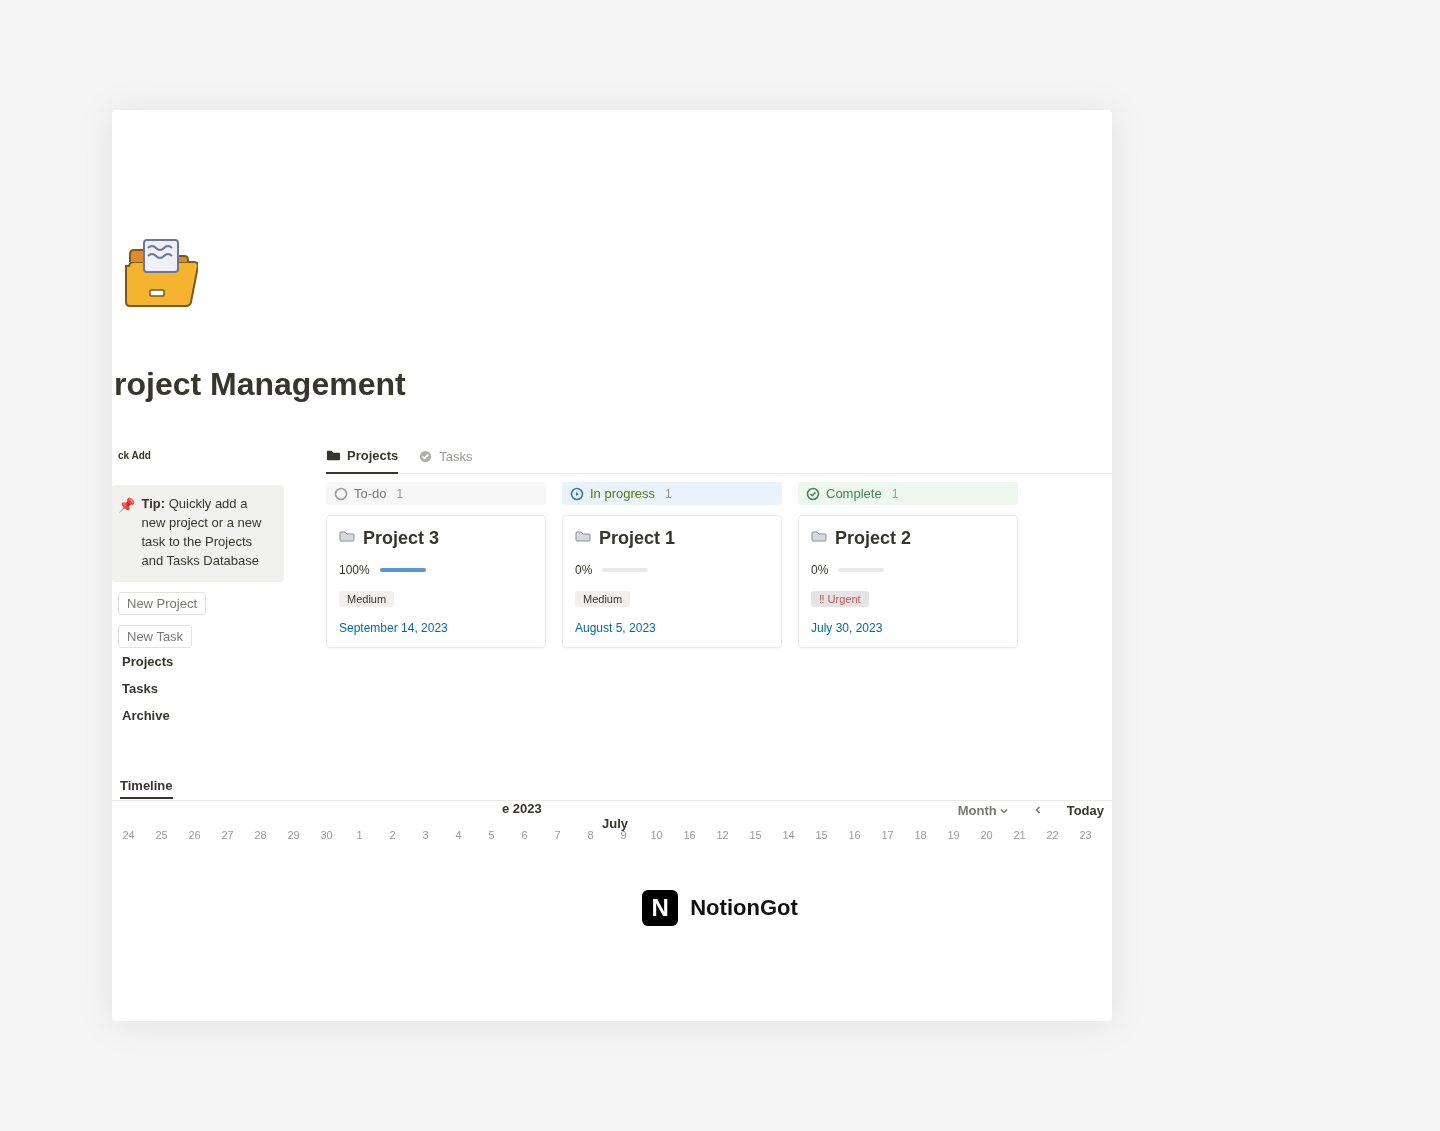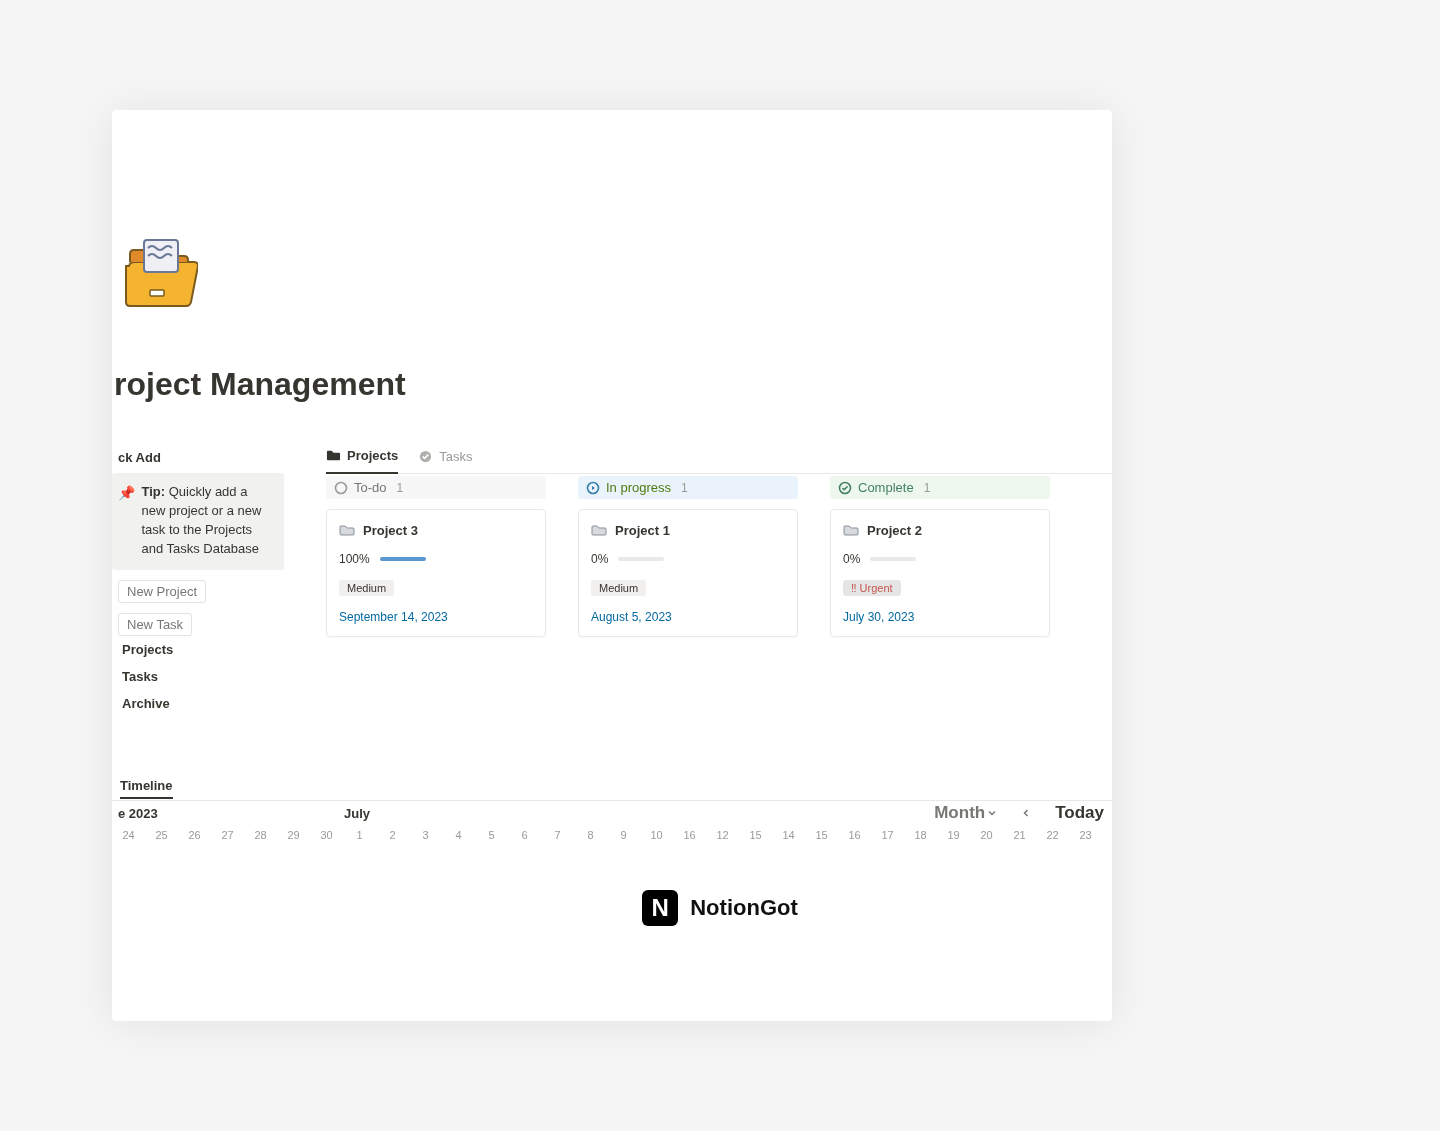--- a/index.html
+++ b/index.html
@@ -44,24 +44,24 @@
   color: #37352f;
   white-space: nowrap;
 }
 .sidebar {
   position: absolute;
   left: 0;
   top: 334px;
   width: 172px;
 }
 .quick-add-label {
-  font-size: 13px;
-  font-weight: 600;
-  color: #37352f;
-  padding: 6px 0 8px 6px;
+  font-size: 10px;
+  font-weight: 600;
+  color: #37352f;
+  padding: 6px 0 24px 6px;
 }
 .tip-box {
   background: #f1f1ef;
   border-radius: 3px;
   padding: 10px 12px 12px 6px;
   font-size: 13px;
   line-height: 1.45;
   color: #37352f;
   display: flex;
   gap: 6px;
@@ -115,31 +115,32 @@
   border-top: 1px solid #e9e9e7;
 }
 .timeline-month-row {
   display: flex;
   align-items: center;
   height: 24px;
   font-size: 13px;
   font-weight: 600;
   color: #37352f;
   padding-left: 6px;
+  flex-direction: column;
 }
 .tm-june { width: 226px; }
 .tm-july { }
 .timeline-controls {
   position: absolute;
   right: 8px;
   top: 2px;
   display: flex;
   align-items: flex-start;
   gap: 24px;
-  font-size: 17px;
+  font-size: 13px;
   color: #787774;
 }
 .tc-month { display: flex; align-items: center; gap: 2px; cursor: pointer; }
 .tc-today { font-weight: 600; color: #37352f; cursor: pointer; }
 .tc-prev { cursor: pointer; }
 .timeline-days {
   display: flex;
   font-size: 11px;
   color: #9b9a97;
   padding: 4px 0 0 0;
@@ -177,22 +178,22 @@
   height: 28px;
 }
 .tab.active {
   color: #37352f;
   font-weight: 600;
   border-bottom: 2px solid #37352f;
 }
 .tab-icon { width: 15px; height: 15px; display: inline-flex; }
 .columns {
   display: flex;
-  gap: 32px;
-  margin-top: 2px;
+  gap: 16px;
+  margin-top: 8px;
 }
 .col {
   width: 220px;
   flex-shrink: 0;
 }
 .col-header {
   display: flex;
   align-items: center;
   gap: 6px;
   background: #f7f7f7;
@@ -211,23 +212,23 @@
 .card {
   margin-top: 10px;
   background: #fff;
   border: 1px solid #e9e9e7;
   border-radius: 4px;
   padding: 12px 12px 12px 12px;
   box-shadow: 0 1px 2px rgba(15,15,15,0.03);
 }
 .card-title-row {
   display: flex;
-  align-items: flex-end;
+  align-items: flex-start;
   gap: 8px;
-  font-size: 13px;
+  font-size: 18px;
   font-weight: 600;
   color: #37352f;
 }
 .folder-mini { width: 16px; height: 16px; display:inline-flex; }
 .card-progress-row {
   display: flex;
   align-items: center;
   gap: 10px;
   margin-top: 14px;
   font-size: 12px;

